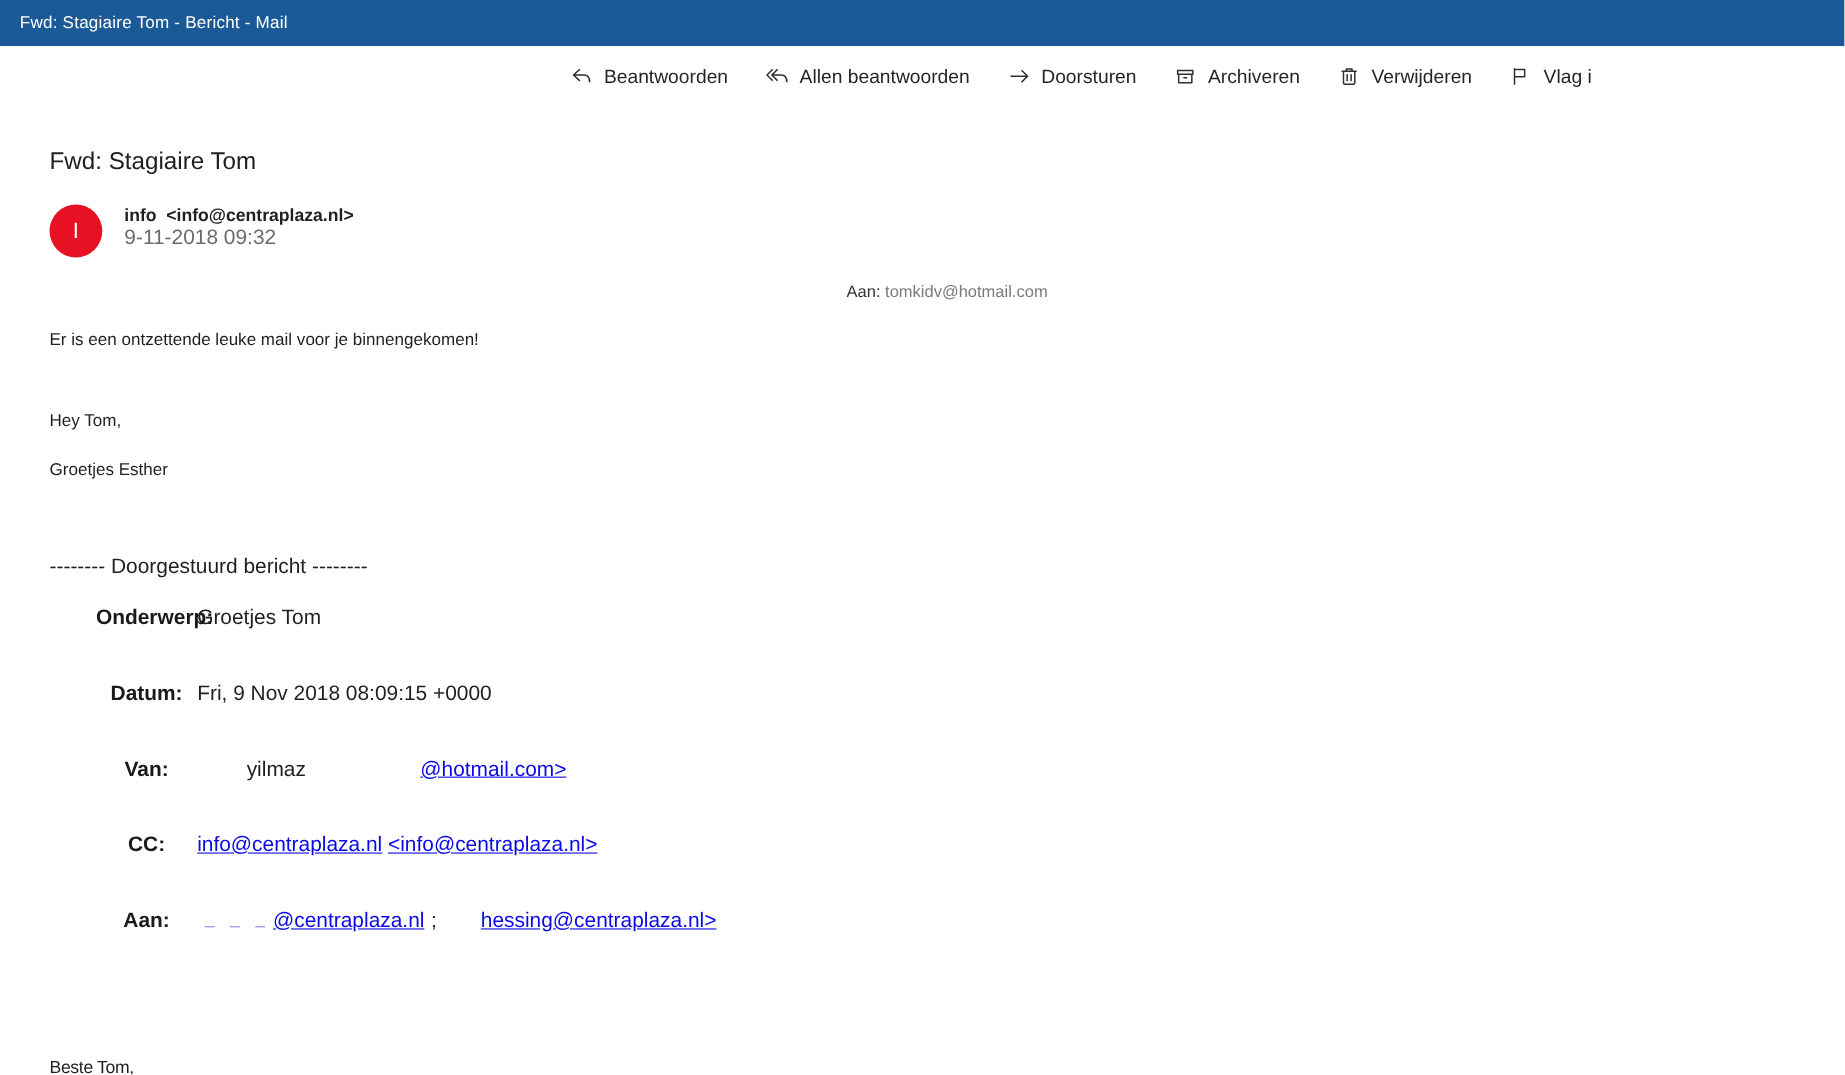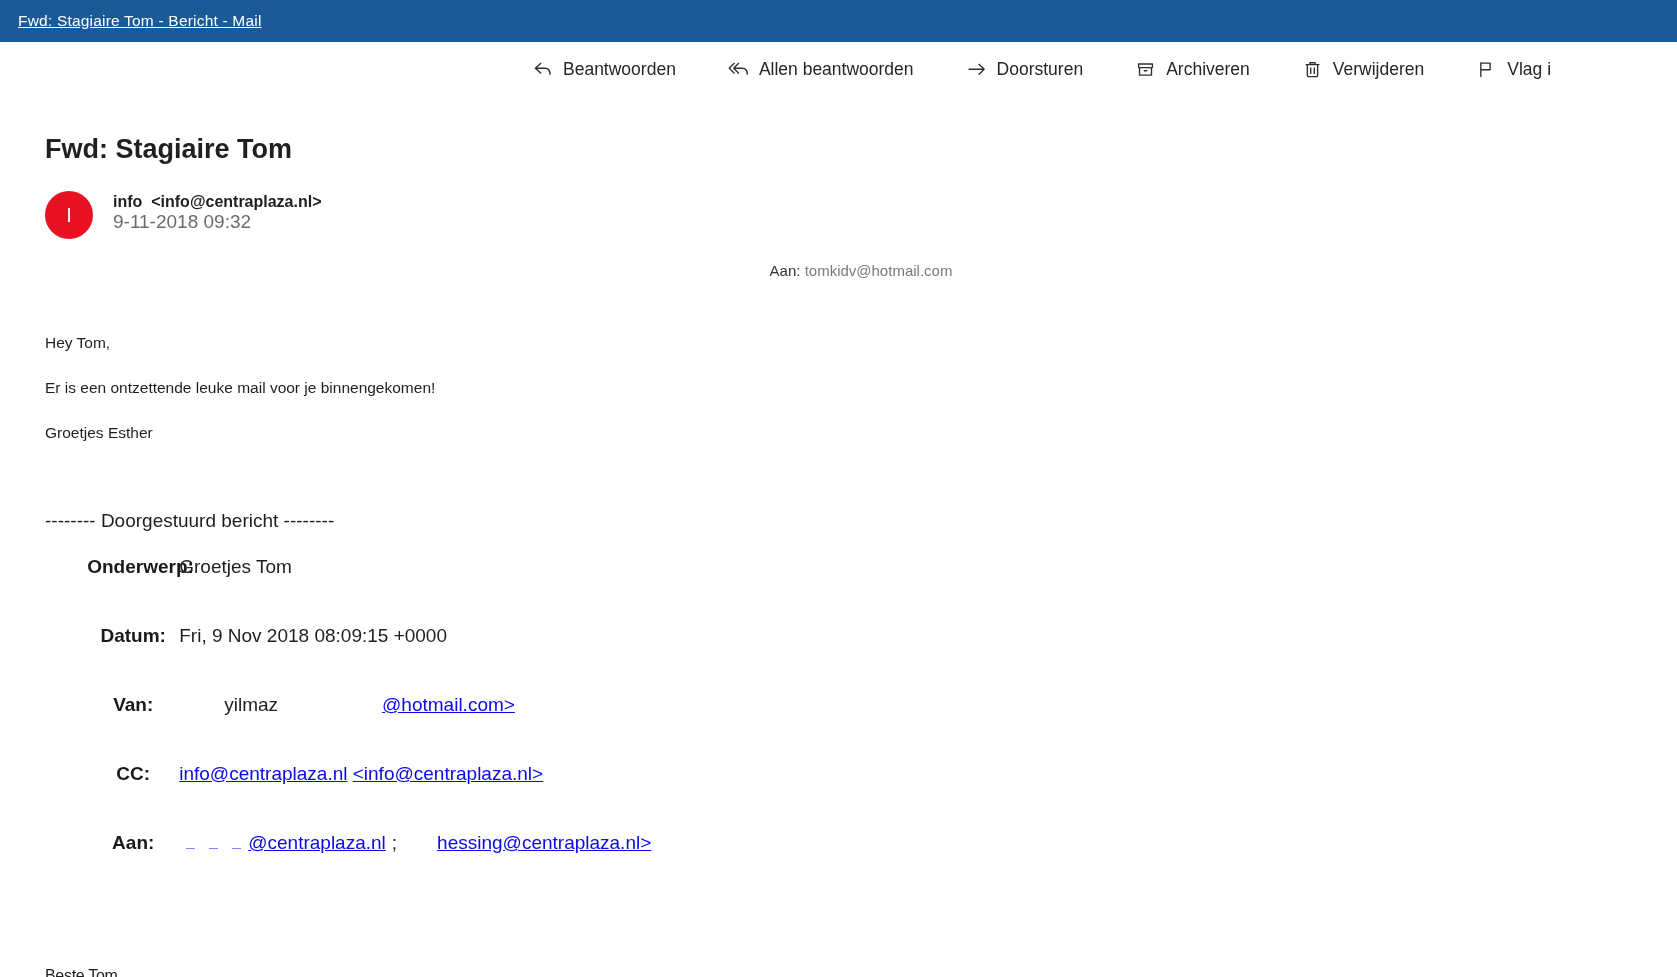--- a/index.html
+++ b/index.html
@@ -5,37 +5,37 @@
   * { margin:0; padding:0; box-sizing:border-box; }
   html,body { background:#fff; }
   .app {
     position:relative; width:1677px; height:977px; overflow:hidden;
     background:#fff; font-family:"Liberation Sans", sans-serif; color:#1f1f1f;
   }
   
   .titlebar {
     height:42px; background:var(--titlebar); color:#fff;
     font-size:15.5px; line-height:42px; padding-left:18px;
-    font-weight:400; letter-spacing:.2px;text-decoration:underline;
+    font-weight:400; letter-spacing:.2px;
   }
   
   .toolbar { position:relative; height:62px; background:#fff; }
   .toolbar-inner {
-    position:absolute; left:532px; top:17px; display:flex; gap:52px;
+    position:absolute; left:518px; top:17px; display:flex; gap:34px;
     white-space:nowrap; align-items:center;
   }
   .tool-item {
     display:flex; align-items:center; gap:10px; font-size:17.5px;
     color:#262626; cursor:default;
   }
   .tool-item svg { display:block; }
   .tool-item svg path { fill:none; stroke:#2f2f2f; stroke-width:1.3; stroke-linejoin:round; }
   
   .subject {
-    margin:30px 0 0 45px; font-size:27px; font-weight:700; color:#202020;
+    margin:30px 0 0 45px; font-size:22px; font-weight:400; color:#202020;
   }
   .sender-row { display:flex; margin:26px 0 0 45px; }
   .avatar {
     width:48px; height:48px; border-radius:50%; background:var(--avatar);
     color:#fff; font-size:20px; font-weight:300; display:flex;
     align-items:center; justify-content:center; flex:0 0 auto;
   }
   .sender-info { margin-left:20px; padding-top:2px; }
   .sender-name { font-size:16px; font-weight:700; color:#202020; white-space:pre; }
   .sender-date { font-size:19px; color:#6b6b6b; margin-top:0; }
@@ -147,22 +147,22 @@
       <div class="sender-date">9-11-2018 09:32</div>
     </div>
   </div>
 
   <div class="to-row">
     <span class="to-label">Aan: </span><span class="to-value">tomkidv@hotmail.com</span>
   </div>
 
   <div class="mailbody">
 
+    <div class="b-line intro">Er is een ontzettende leuke mail voor je binnengekomen!</div>
     <div class="b-line greeting">Hey Tom,</div>
-    <div class="b-line intro">Er is een ontzettende leuke mail voor je binnengekomen!</div>
     <div class="b-line signoff">Groetjes Esther</div>
 
     <div class="fwd">
       <div class="fwd-divider">-------- Doorgestuurd bericht --------</div>
 
       <div class="fwd-row">
         <span class="fwd-label">Onderwerp:</span><span>Groetjes Tom</span>
       </div>
 
       <div class="fwd-row">

